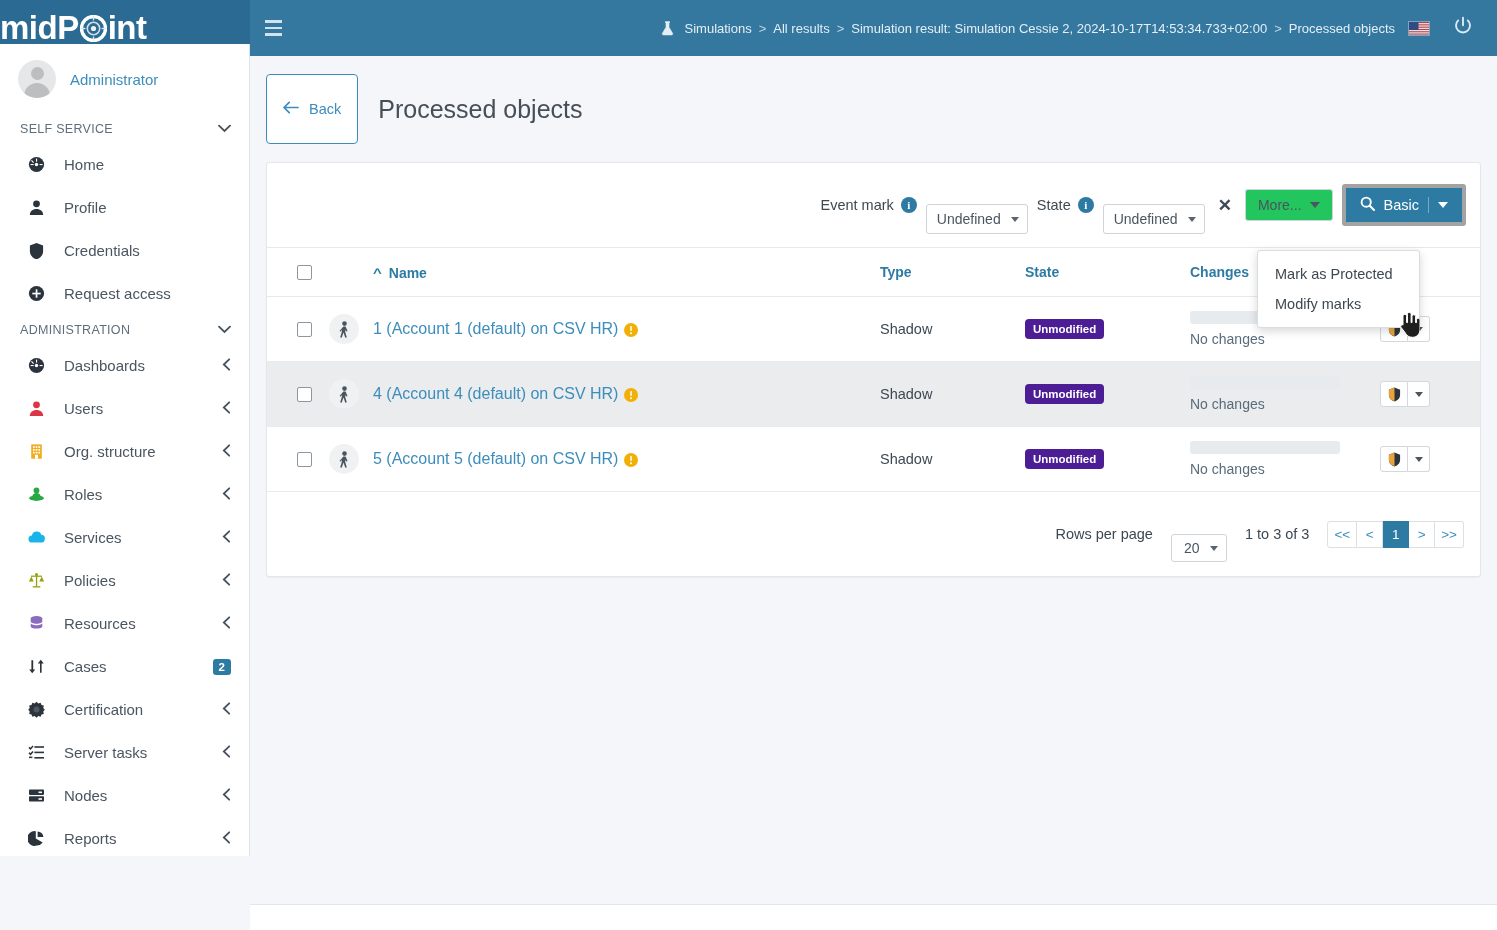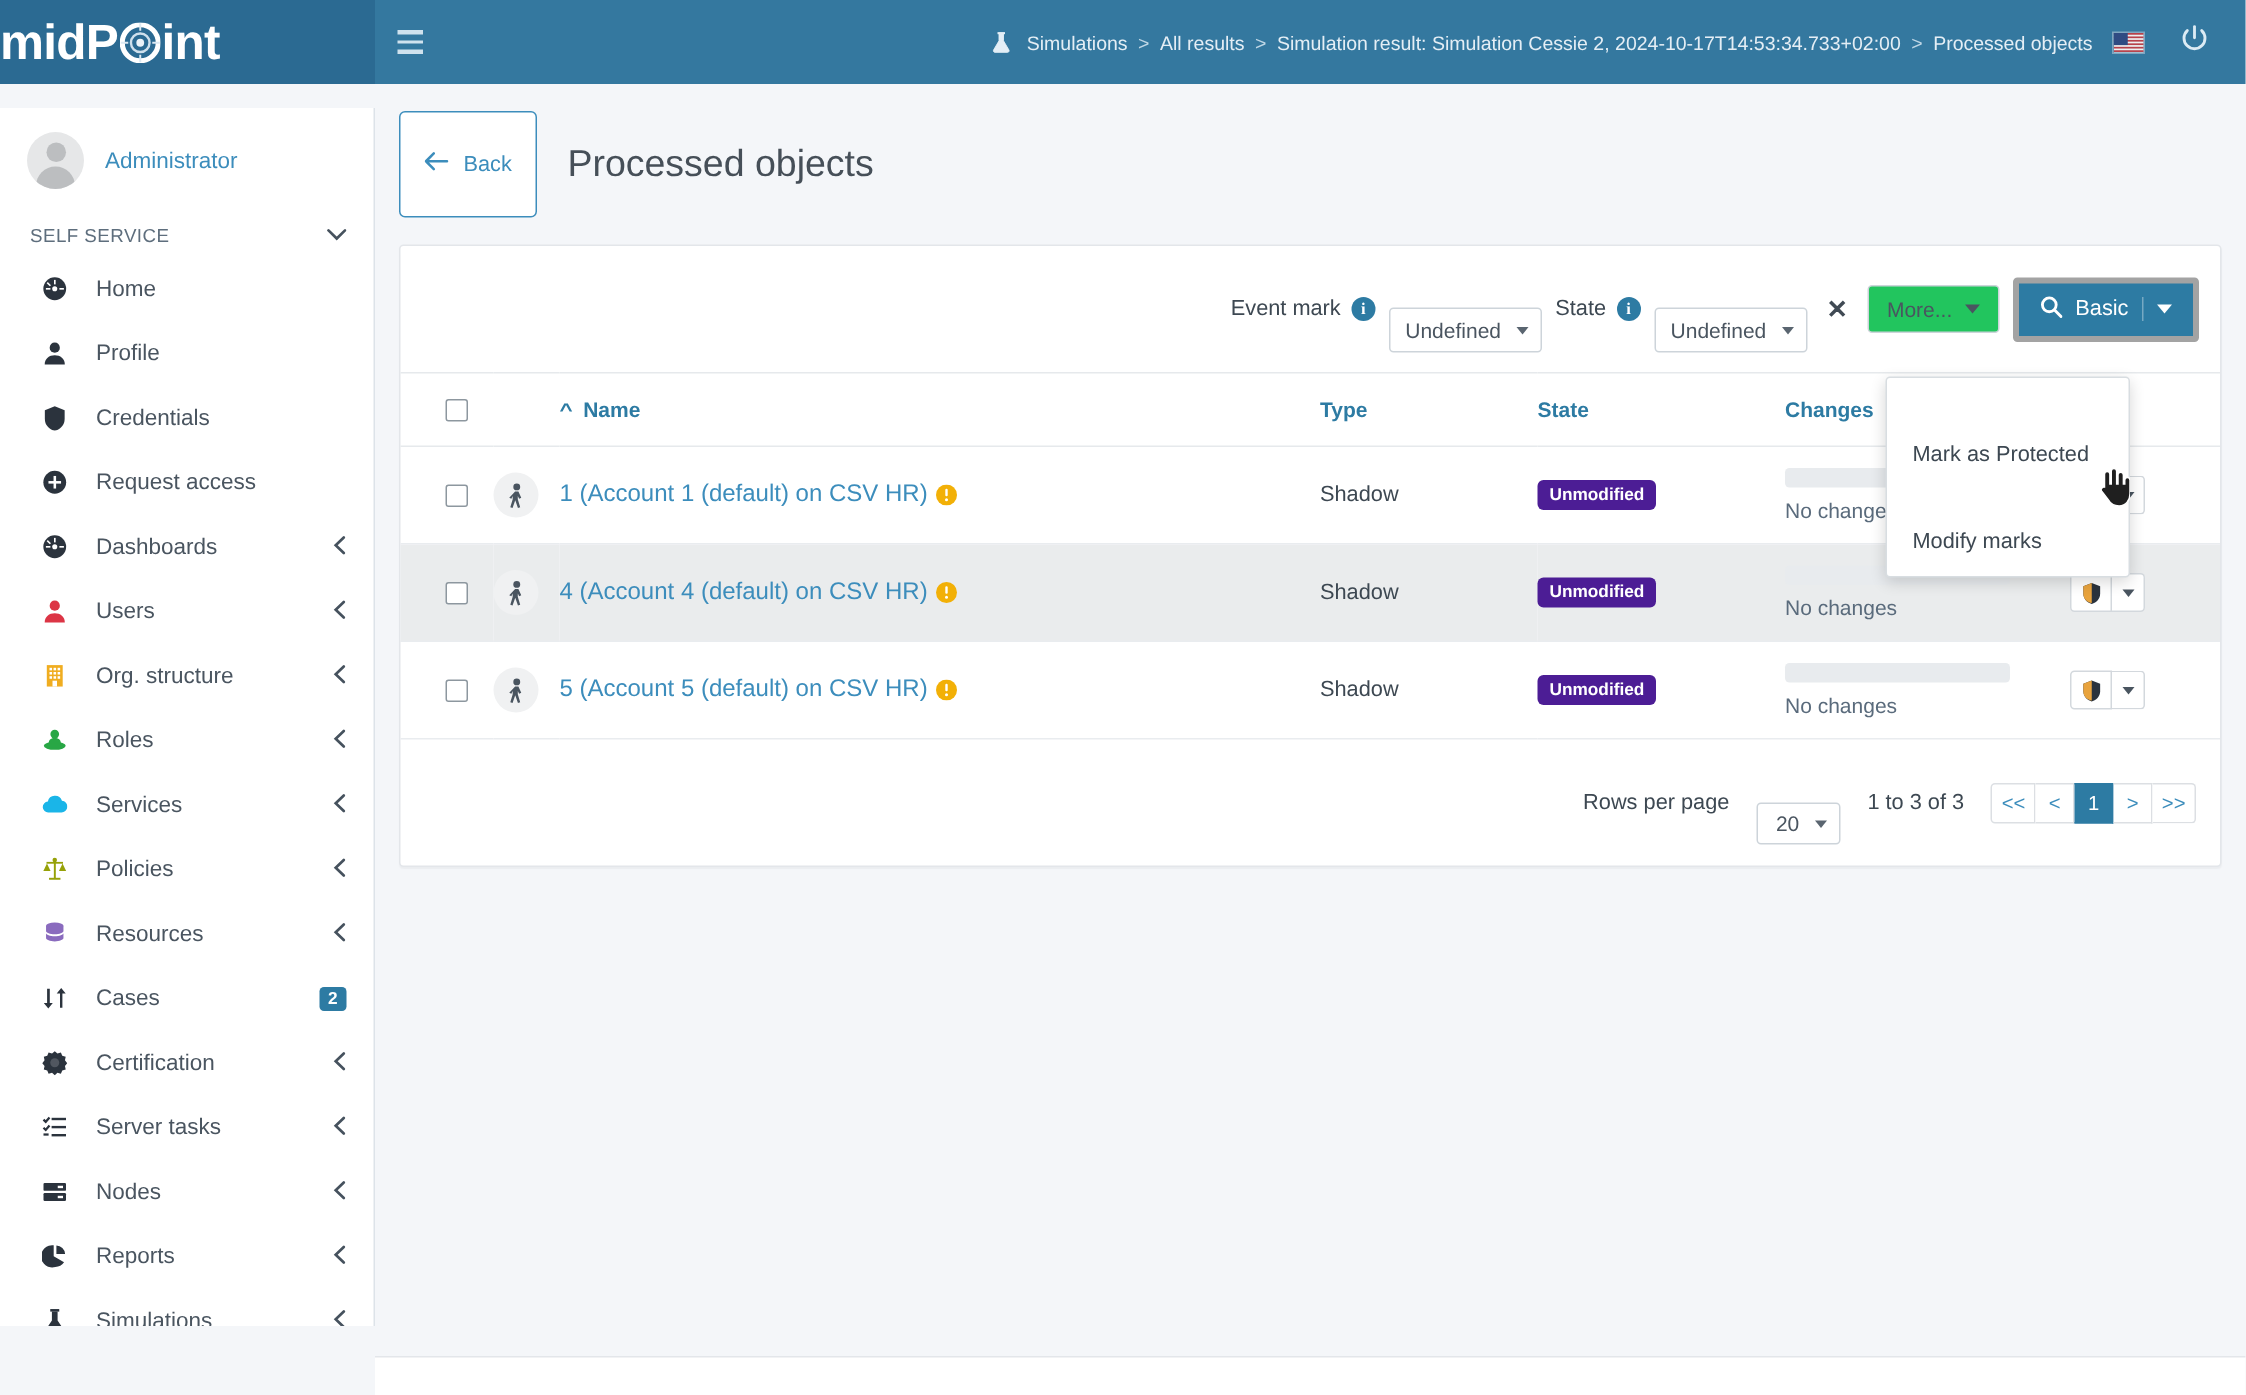--- a/index.html
+++ b/index.html
@@ -75,21 +75,21 @@
     cursor: pointer;
   }
   .flag {
     width: 22px; height: 15px;
     position: relative; overflow: hidden;
     border: 1px solid #7fa6c0;
   }
 
   
   .sidebar {
-    position: absolute; top: 72px; left: 0;
+    position: absolute; top: 44px; left: 0;
     width: 250px; height: 812px;
     background: #ffffff;
     border-right: 1px solid #dde3e9;
     overflow: hidden;
   }
   .user-block {
     display: flex; align-items: center;
     padding: 16px 0 16px 18px;
     gap: 14px;
     cursor: pointer;
@@ -356,21 +356,20 @@
     box-shadow: 0 3px 10px rgba(0,0,0,0.16);
     padding: 8px 0;
     z-index: 40;
   }
   .dropdown-item {
     padding: 7px 17px;
     font-size: 14.5px;
     color: #3d4852;
     white-space: nowrap;
     cursor: pointer;
-    margin-top: 28px;
   }
 
   
   .cursor-hand {
     position: absolute;
     left: 1398px; top: 312px;
     z-index: 60;
     pointer-events: none;
   }
 
@@ -530,20 +529,26 @@
       </div>
       <div class="nav-item">
         <span class="nav-icon">
           <svg width="17" height="17" viewBox="0 0 17 17">
             <circle cx="8.5" cy="8.5" r="7.6" fill="#2b333d"></circle>
             <rect x="7.7" y="4.3" width="1.7" height="8.4" fill="#fff"></rect>
             <rect x="4.3" y="7.7" width="8.4" height="1.7" fill="#fff"></rect>
           </svg>
         </span>
         <span class="nav-label">Request access</span>
+      </div>
+      <div class="nav-section">
+        <span>ADMINISTRATION</span>
+        <span class="caret"><svg width="13" height="9" viewBox="0 0 13 9">
+            <path d="M1 1.6l5.5 5.4L12 1.6" fill="none" stroke="#46525e" stroke-width="1.8" stroke-linecap="round"></path>
+          </svg></span>
       </div>
       <div class="nav-item">
         <span class="nav-icon">
           <svg width="17" height="17" viewBox="0 0 17 17">
             <circle cx="8.5" cy="8.5" r="7.6" fill="#2b333d"></circle>
             <circle cx="8.5" cy="8.5" r="1.7" fill="#fff"></circle>
             <rect x="8" y="2.6" width="1.1" height="3" fill="#fff"></rect>
             <rect x="11.6" y="8" width="3" height="1.1" fill="#fff"></rect>
             <rect x="2.6" y="8" width="3" height="1.1" fill="#fff"></rect>
             <rect x="4" y="4" width="1.1" height="3" fill="#fff" transform="rotate(-45 4.5 5.5)"></rect>

